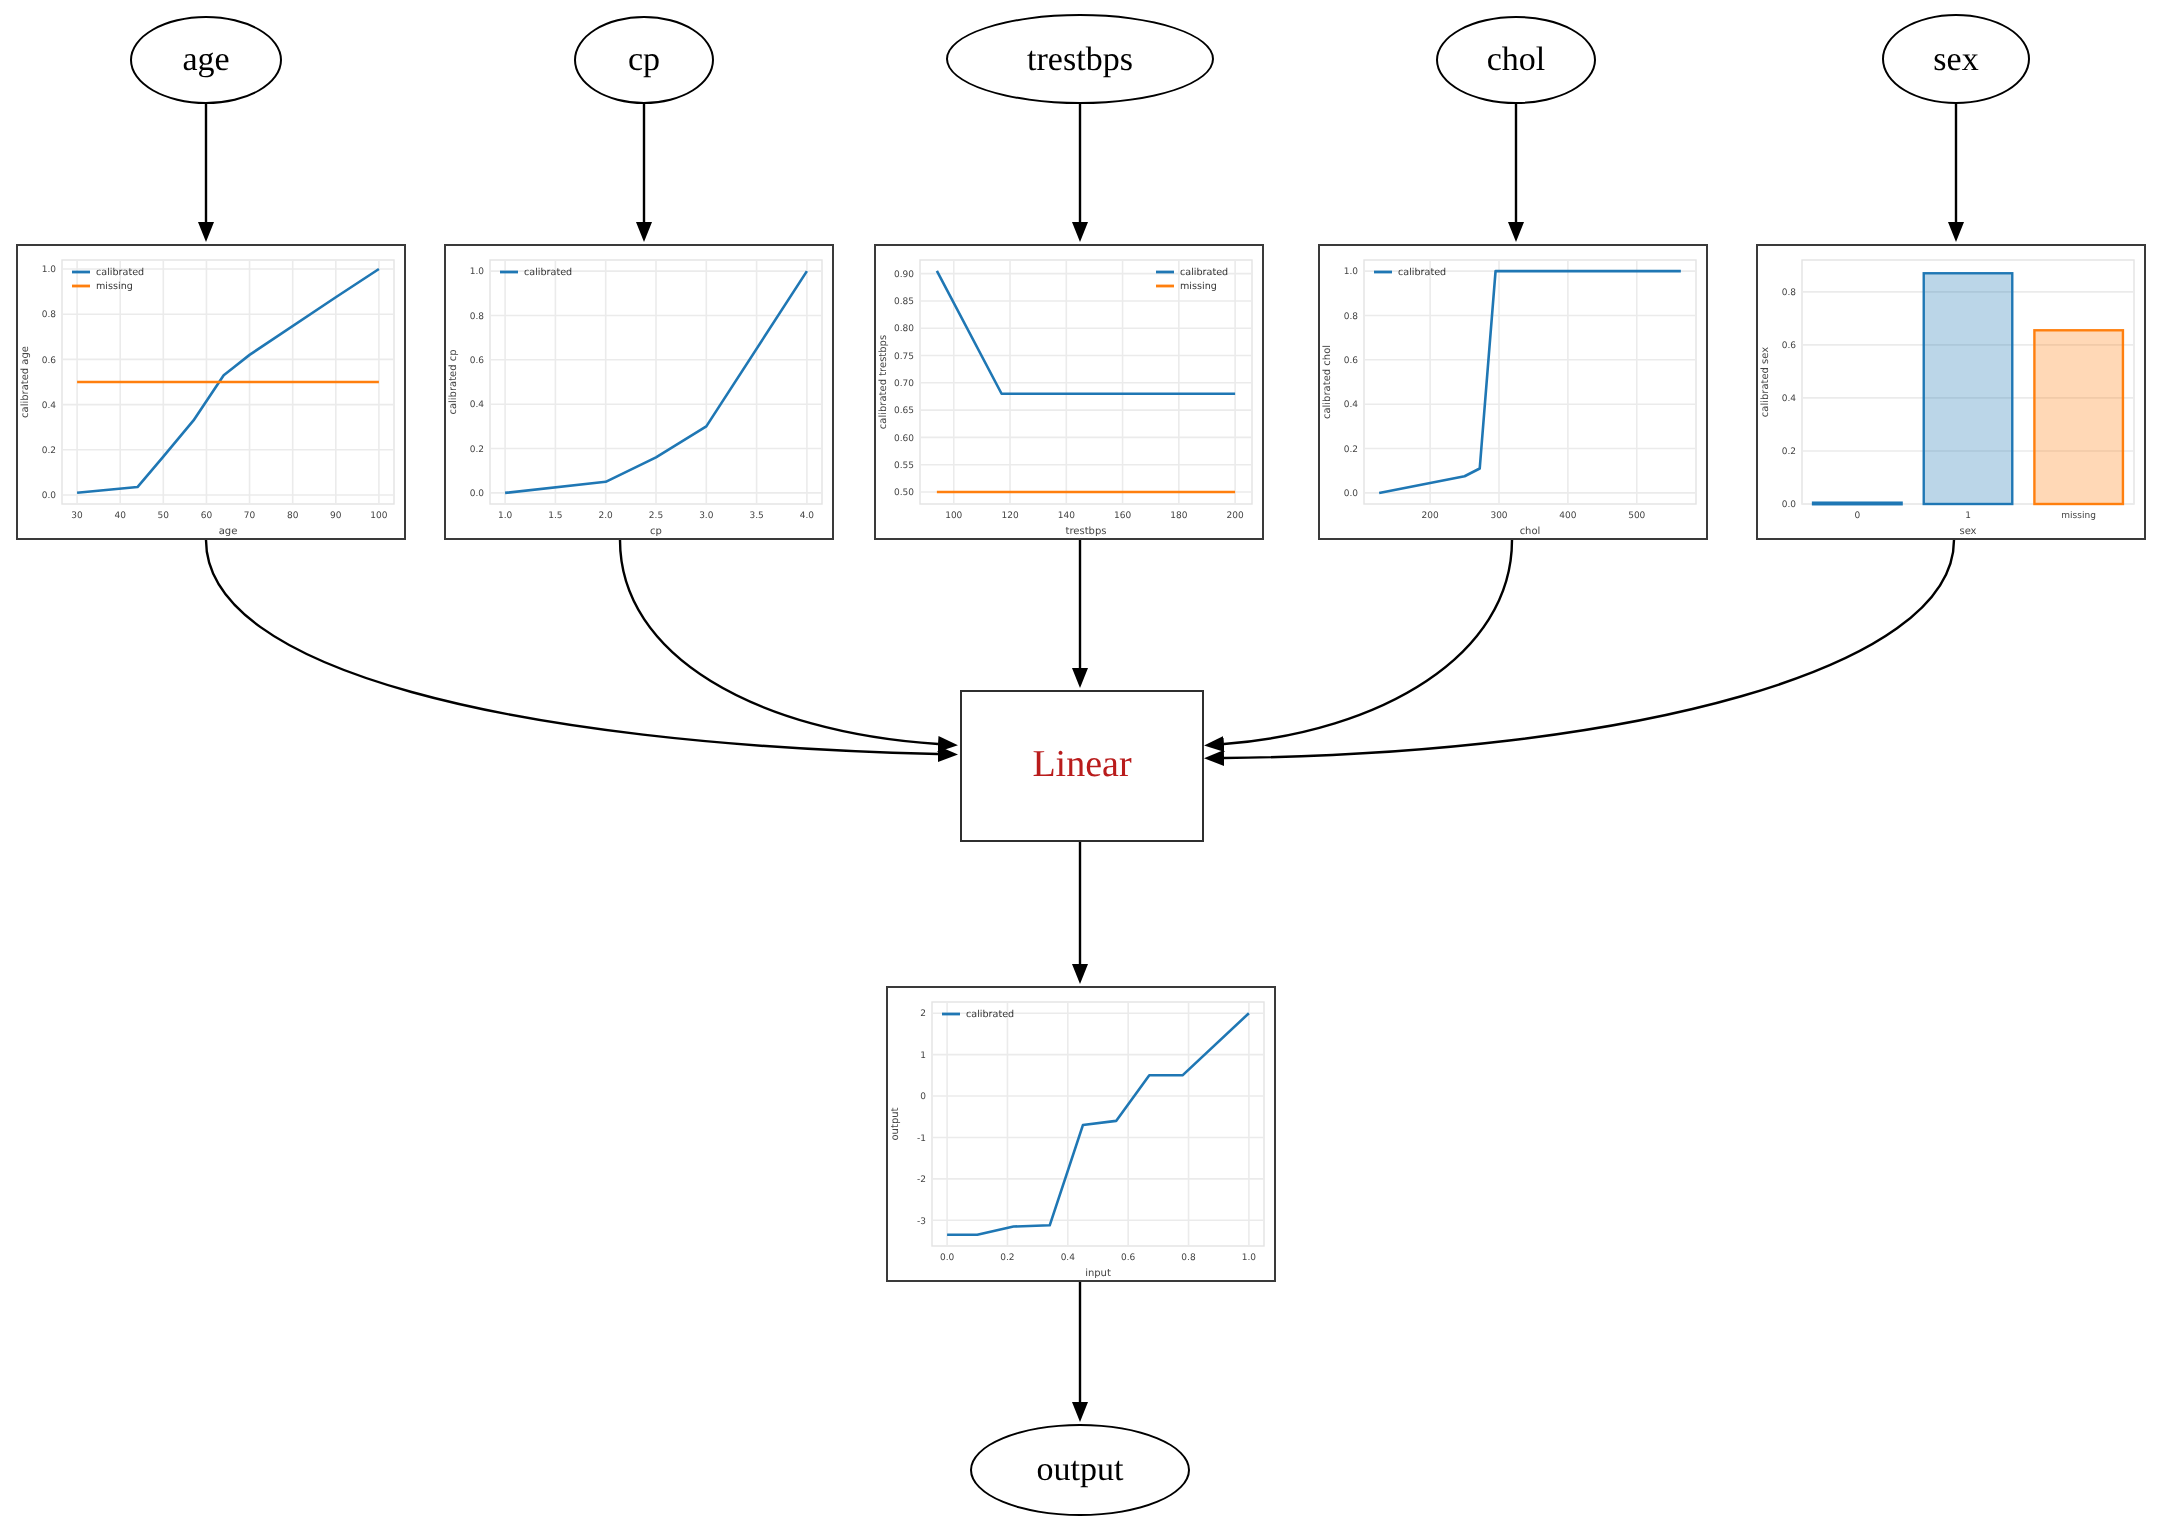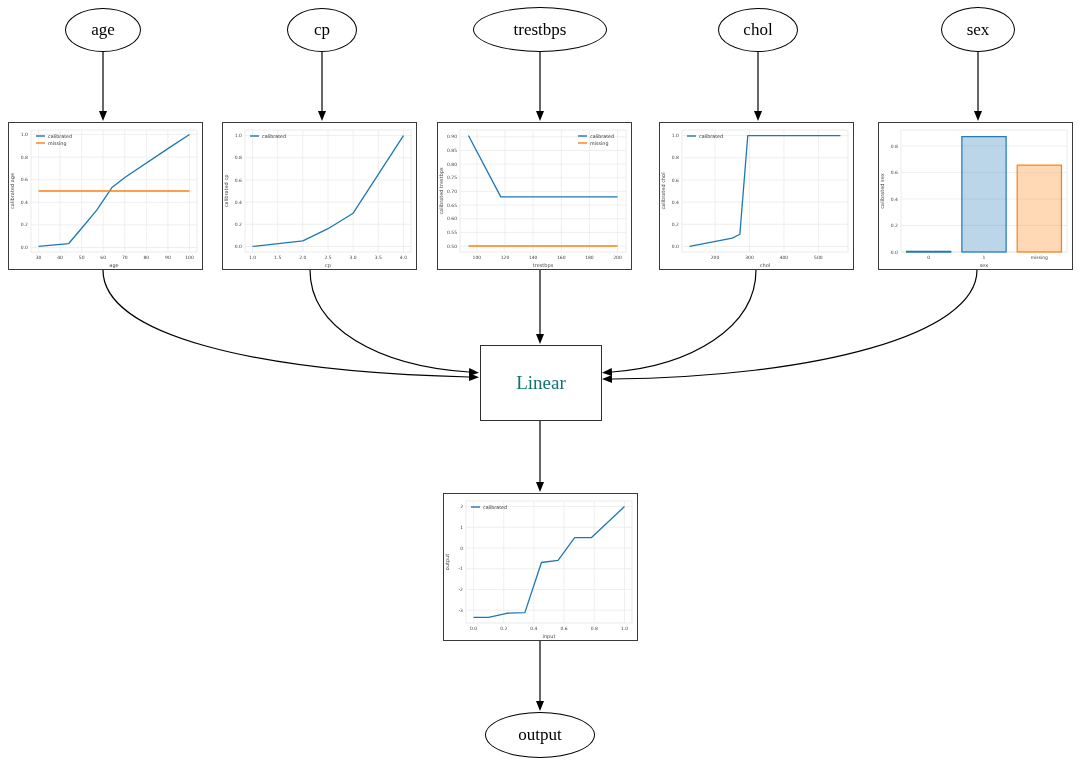--- a/index.html
+++ b/index.html
@@ -8,21 +8,21 @@
     font-family:"Liberation Serif", serif;overflow:hidden;
   }
   .edges{position:absolute;left:0;top:0;width:1080px;height:767px;pointer-events:none;}
   .ellipse-node{
     position:absolute;display:flex;align-items:center;justify-content:center;
     border:1px solid #000;border-radius:50%;background:#fff;
     font-size:17px;color:#000;box-sizing:border-box;
   }
   .linear-node{
     position:absolute;display:flex;align-items:center;justify-content:center;
-    border:1.4px solid #2f2f2f;background:#fff;font-size:19px;color:#0f766e;
+    border:1.4px solid #2f2f2f;background:#fff;font-size:19px;color:#b91c1c;
     box-sizing:border-box;
   }
   .plot-node{
     position:absolute;width:195px;height:148px;border:1px solid #3a3a3a;
     background:#fff;box-sizing:border-box;
   }
   .plot-node svg{display:block;}
 </style>
 </head>
 <body>

